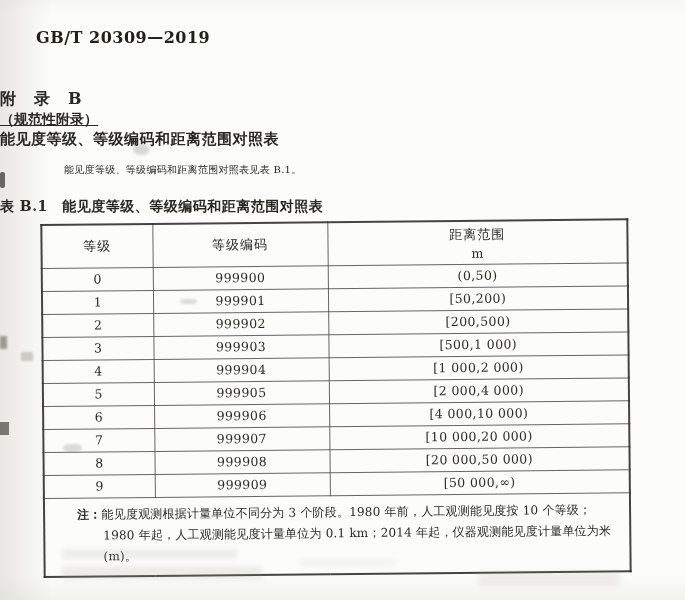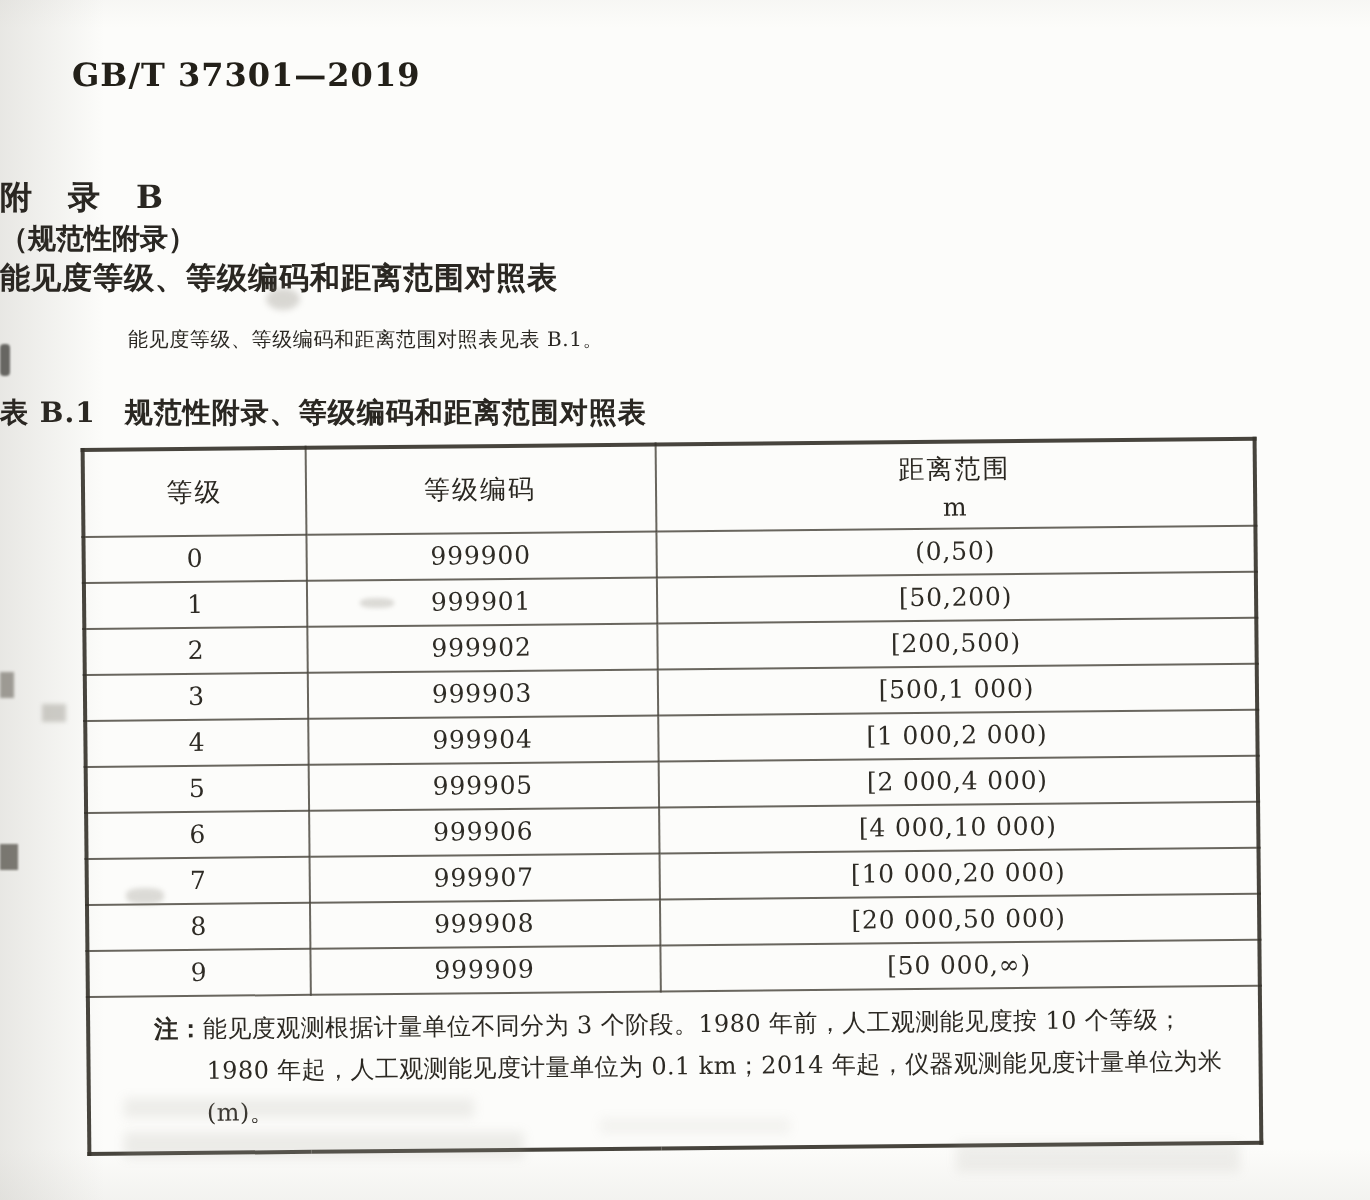--- a/index.html
+++ b/index.html
@@ -10,21 +10,21 @@
       linear-gradient(0deg, rgba(200,198,192,0.18) 0px, rgba(255,255,255,0) 26px),
       linear-gradient(180deg, rgba(210,208,202,0.12) 0px, rgba(255,255,255,0) 14px),
       #fcfcfa;
     font-family:"DejaVu Serif","Liberation Serif",serif;
     color:#2a2722;
   }
   .abs{position:absolute;}
   .gb-header{left:36px;top:28px;font-size:16px;font-weight:bold;letter-spacing:0.5px;color:#232019;}
   .centerline{left:0;width:672px;}
   .t1{top:89px;font-size:16px;font-weight:bold;letter-spacing:1px;}
-  .t2{top:111px;font-size:14px;font-weight:bold;}
+  .t2{top:111px;font-size:14px;font-weight:bold;text-decoration:underline;}
   .t3{top:130px;font-size:15px;font-weight:bold;letter-spacing:0.5px;}
   .intro{left:64px;top:163px;font-size:10px;letter-spacing:0.3px;}
   .caption{top:198px;font-size:14px;font-weight:bold;letter-spacing:0.5px;}
 
   table.gbtable{
     position:absolute;left:42px;top:224px;width:586px;
     border-collapse:collapse;table-layout:fixed;
     transform:rotate(-0.55deg);transform-origin:0 50%;
     border:2px solid rgba(55,52,45,0.92);
     font-size:12.5px;color:#2e2b25;
@@ -61,29 +61,29 @@
   .sm3{left:63px;top:444px;width:19px;height:8px;background:#8a867c;opacity:.28;filter:blur(1.2px);border-radius:40%;}
   .ghost{position:absolute;background:#a5a299;filter:blur(2.6px);pointer-events:none;}
   .g1{left:62px;top:549px;width:175px;height:10px;opacity:.17;}
   .g2{left:62px;top:566px;width:200px;height:13px;opacity:.18;}
   .g3{left:300px;top:559px;width:95px;height:8px;opacity:.10;}
   .g4{left:478px;top:571px;width:142px;height:15px;opacity:.15;}
 </style>
 </head>
 <body>
 
-<div class="abs gb-header">GB/T 37301—2019</div>
+<div class="abs gb-header">GB/T 20309—2019</div>
 
 <div class="abs centerline t1">附　录　B</div>
 <div class="abs centerline t2">（规范性附录）</div>
 <div class="abs centerline t3">能见度等级、等级编码和距离范围对照表</div>
 
 <div class="abs intro">能见度等级、等级编码和距离范围对照表见表 B.1。</div>
 
-<div class="abs centerline caption">表 B.1　规范性附录、等级编码和距离范围对照表</div>
+<div class="abs centerline caption">表 B.1　能见度等级、等级编码和距离范围对照表</div>
 
 <table class="gbtable">
   <colgroup>
       <col class="c1">
       <col class="c2">
       <col class="c3">
     </colgroup>
   <thead>
     <tr>
       <th>等级</th>

